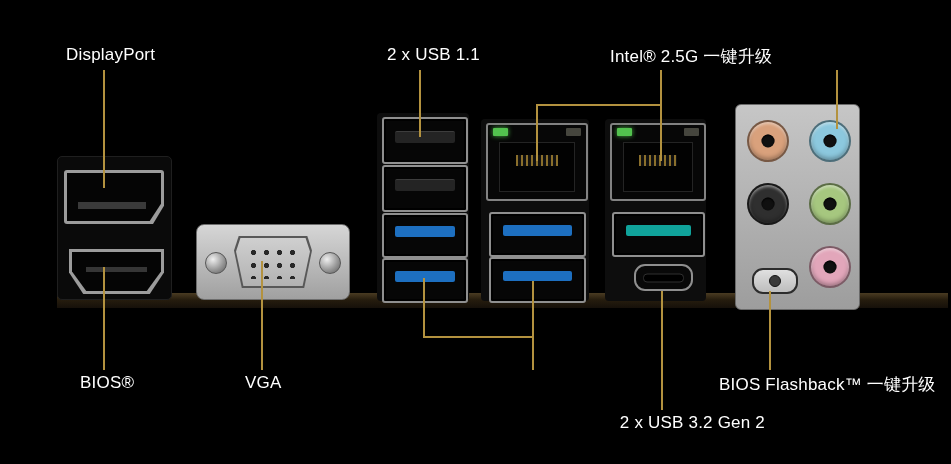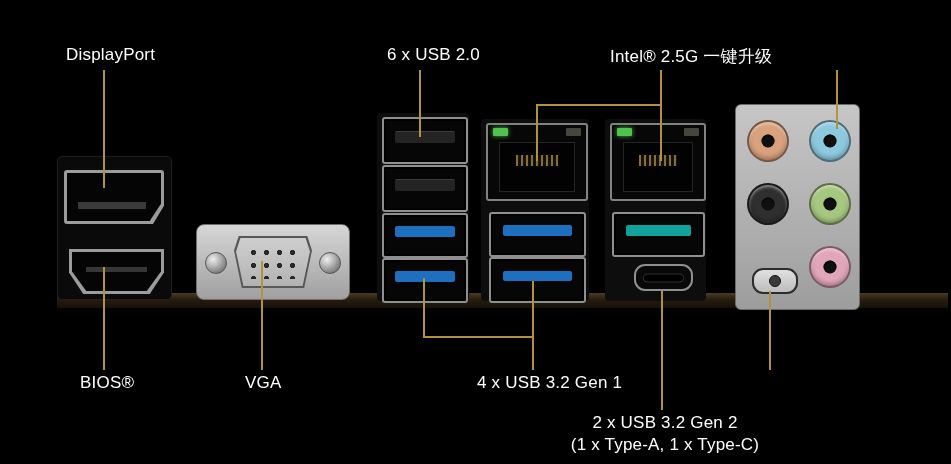--- a/index.html
+++ b/index.html
@@ -1,19 +1,19 @@
 <!DOCTYPE html>
 <html style="--background: #000000; --label_text: #ffffff; --callout: #b3923f; --usb2_tongue: #242424; --usb3_tongue: #1d6fc0; --usb32gen2_tongue: #10a39b; --lan_led_green: #52c24e; --audio_jack_orange: #d9a17c; --audio_jack_lightblue: #8cc8de; --audio_jack_black: #2f2f2f; --audio_jack_green: #a6c77f; --audio_jack_pink: #e2a6ba;"><head>
 <meta charset="utf-8">
 <style>
   html,body{margin:0;padding:0;background:#000;}
   .stage{position:relative;width:951px;height:464px;background:var(--background,#000);overflow:hidden;
          font-family:Liberation Sans, sans-serif;margin-top:16px;}
   .label{position:absolute;color:var(--label_text,#fff);font-size:17px;white-space:nowrap;z-index:6;letter-spacing:.2px;}
-  .label-center{text-align:center;line-height:22px;}
+  .label-center{text-align:right;line-height:22px;}
   .line{position:absolute;background:var(--callout,#b3923f);z-index:5;}
   .line.v{width:2px;}
   .line.h{height:2px;}
   .board-edge{position:absolute;left:57px;top:277px;width:891px;height:15px;z-index:1;
               background:linear-gradient(180deg,#4a3b22 0%,#261d0e 45%,#16100a 100%);}
   .backing{position:absolute;background:#0d0d0d;border-radius:4px;z-index:2;}
   .module{position:absolute;z-index:3;}
   
   .dp-block{left:57px;top:140px;width:113px;height:142px;background:#0a0a0a;border:1px solid #1f1f1f;border-radius:5px;}
   .dp-outer{position:absolute;left:6px;top:13px;width:100px;height:54px;background:#9c9c9c;
@@ -180,23 +180,22 @@
   <div class="line v" style="left:836px;top:54px;height:59px"></div>
   <div class="line v" style="left:103px;top:251px;height:103px"></div>
   <div class="line v" style="left:261px;top:245px;height:109px"></div>
   <div class="line v" style="left:423px;top:262px;height:60px"></div>
   <div class="line h" style="left:423px;top:320px;width:111px"></div>
   <div class="line v" style="left:532px;top:265px;height:89px"></div>
   <div class="line v" style="left:769px;top:275px;height:79px"></div>
   <div class="line v" style="left:661px;top:275px;height:119px"></div>
 
   <div class="label" style="left:66px;top:29px">DisplayPort</div>
-  <div class="label" style="left:387px;top:29px">6 x USB 2.0</div>
+  <div class="label" style="left:387px;top:29px">2 x USB 1.1</div>
   <div class="label" style="left:610px;top:29px">Intel® 2.5G 一键升级</div>
   <div class="label" style="left:80px;top:357px">BIOS®</div>
   <div class="label" style="left:245px;top:357px">VGA</div>
-  <div class="label" style="left:477px;top:357px">4 x USB 3.2 Gen 1</div>
+  <div class="label" style="left:719px;top:357px">BIOS Flashback™ 一键升级</div>
   <div class="label label-center" style="left:565px;top:396px;width:200px">
     <div>2 x USB 3.2 Gen 2</div>
-    <div>(1 x Type-A, 1 x Type-C)</div>
   </div>
 
 </div>
 
 </body></html>

